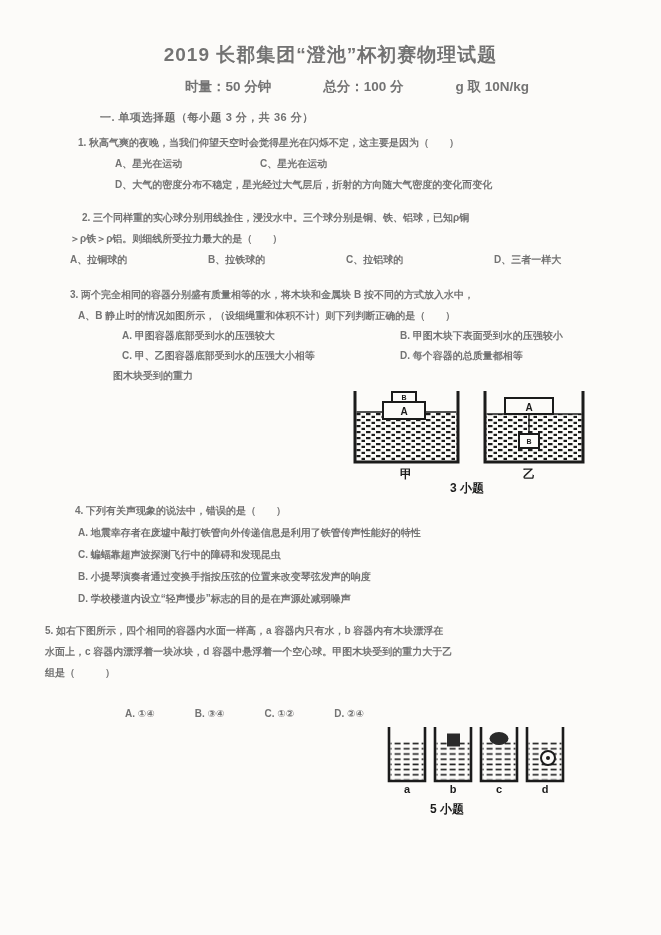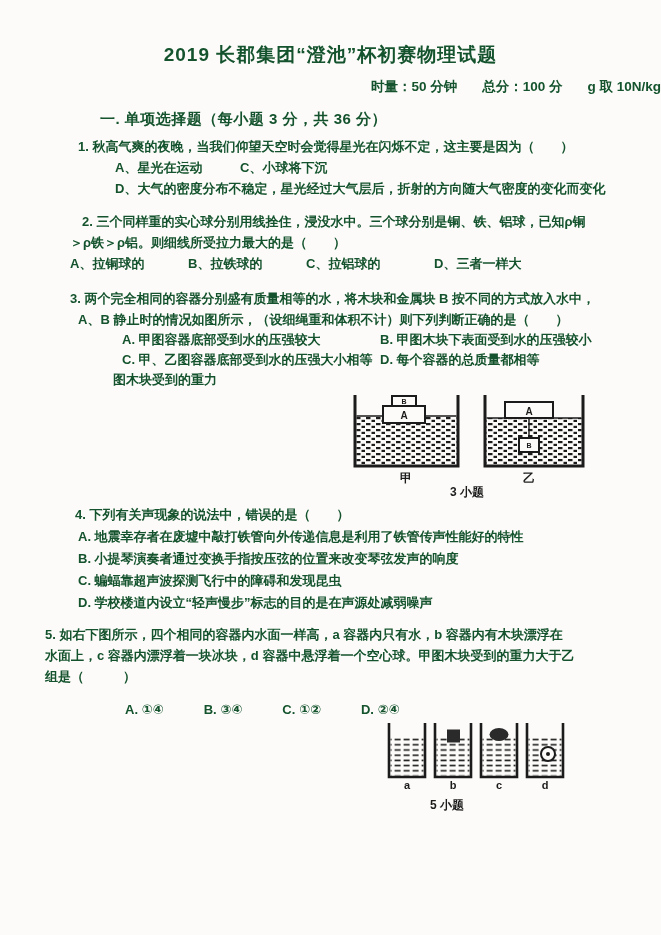--- a/index.html
+++ b/index.html
@@ -2,44 +2,43 @@
 <html><head>
 <meta charset="utf-8">
 <style>
   html,body { margin:0; padding:0; background:#dedede; }
   .page {
     position:relative;
     width:661px; height:935px;
     margin:0 auto;
     background:#fcfbf9;
     font-family:"Liberation Sans","DejaVu Sans",sans-serif;
-    color:#14532d;
+    color:#737373;
     font-weight:700;
     overflow:hidden;
   }
   .title {
     padding-top:42px;
     text-align:center;
     font-size:19px;
     letter-spacing:1px;
   }
   .meta-row {
     display:flex;
     margin:10px 0 0 185px;
-    gap:25px;
+    gap:52px;
     font-size:13.5px;
-    justify-content:flex-end;
   }
   .section-head {
     margin:14px 15px 0 100px;
-    font-size:15px;
+    font-size:11px;
     letter-spacing:0.5px;
   }
-  .q { font-size:13px; line-height:21px; }
-  .row { display:flex; }
+  .q { font-size:10px; line-height:21px; }
+  .row { display:flex;gap:20px; }
 
   
   .q1 { margin:7px 0 0 78px; }
   .q1-opts { margin-left:37px; }
   .q1-opts .oa { width:125px; }
   .q1-opts .ob { width:178px; }
   .q1-optd { margin-left:37px; }
 
   
   .q2 { margin:12px 0 0 70px; }
@@ -60,21 +59,21 @@
 
   
   .q4 { margin:2px 0 0 75px; line-height:22px; }
   .q4 .opt { margin-left:3px; }
 
   
   .q5 { margin:10px 0 0 45px; line-height:21px; }
   .q5-items { margin:6px 0 0 60px; line-height:24px; }
   .q5-items .i1 { width:205px; }
   .q5-items .i3 { width:235px; }
-  .q5-opts { margin:12px 0 0 80px; display:flex; gap:40px; line-height:22px; }
+  .q5-opts { margin:20px 0 0 80px; display:flex; gap:40px; line-height:22px; }
 
   svg text {
     font-family:"Liberation Sans","DejaVu Sans",sans-serif;
     font-weight:700;
     fill:#1b1b1b;
   }
 </style>
 </head>
 <body>
 
@@ -87,21 +86,21 @@
     <span>总分：100 分</span>
     <span>g 取 10N/kg</span>
   </div>
 
   <div class="section-head">一. 单项选择题（每小题 3 分，共 36 分）</div>
 
   <div class="q q1">
     <div>1. 秋高气爽的夜晚，当我们仰望天空时会觉得星光在闪烁不定，这主要是因为（　　）</div>
     <div class="row q1-opts">
       <span class="oa">A、星光在运动</span>
-      <span class="oc">C、小球将下沉</span>
+      <span class="oc">C、星光在运动</span>
     </div>
     <div class="q1-optd">D、大气的密度分布不稳定，星光经过大气层后，折射的方向随大气密度的变化而变化</div>
   </div>
 
   <div class="q q2">
     <div class="stem1">2. 三个同样重的实心球分别用线拴住，浸没水中。三个球分别是铜、铁、铝球，已知ρ铜</div>
     <div>＞ρ铁＞ρ铝。则细线所受拉力最大的是（　　）</div>
     <div class="row q2-opts">
       <span class="oa">A、拉铜球的</span>
       <span class="ob">B、拉铁球的</span>
@@ -155,22 +154,22 @@
         <text x="52" y="56" font-size="7" text-anchor="middle">B</text>
         <text x="52" y="90" font-size="12" text-anchor="middle">乙</text>
       </g>
       <text x="122" y="104" font-size="12" text-anchor="middle">3 小题</text>
     </svg>
   </div>
 
   <div class="q q4">
     <div>4. 下列有关声现象的说法中，错误的是（　　）</div>
     <div class="opt">A. 地震幸存者在废墟中敲打铁管向外传递信息是利用了铁管传声性能好的特性</div>
+    <div class="opt">C. 蝙蝠靠超声波探测飞行中的障碍和发现昆虫</div>
     <div class="opt">B. 小提琴演奏者通过变换手指按压弦的位置来改变琴弦发声的响度</div>
-    <div class="opt">C. 蝙蝠靠超声波探测飞行中的障碍和发现昆虫</div>
     <div class="opt">D. 学校楼道内设立“轻声慢步”标志的目的是在声源处减弱噪声</div>
   </div>
 
   <div class="q q5">
     <div>5. 如右下图所示，四个相同的容器内水面一样高，a 容器内只有水，b 容器内有木块漂浮在</div>
     <div>水面上，c 容器内漂浮着一块冰块，d 容器中悬浮着一个空心球。甲图木块受到的重力大于乙</div>
     <div>组是（　　　）</div>
     <div class="q5-opts">
       <span>A. ①④</span>
       <span>B. ③④</span>

